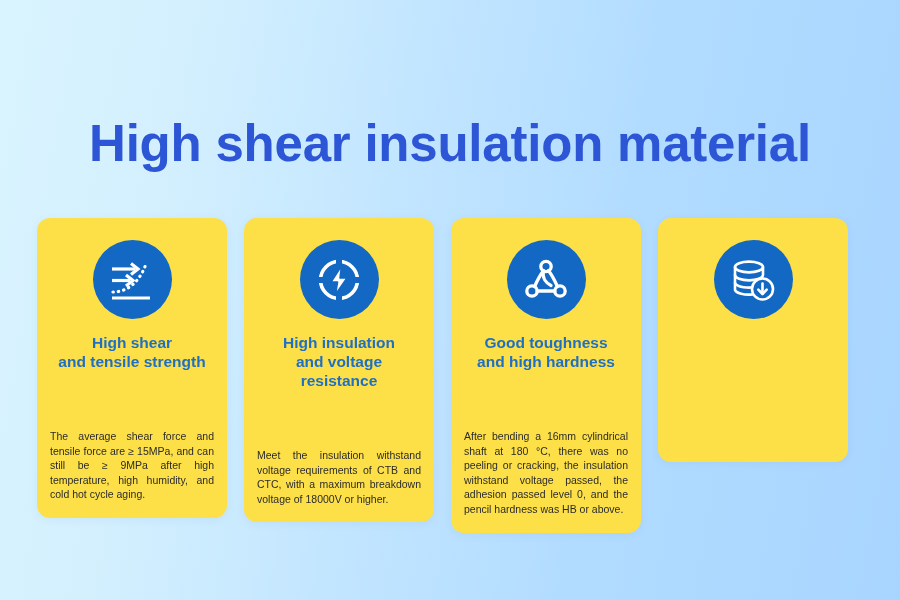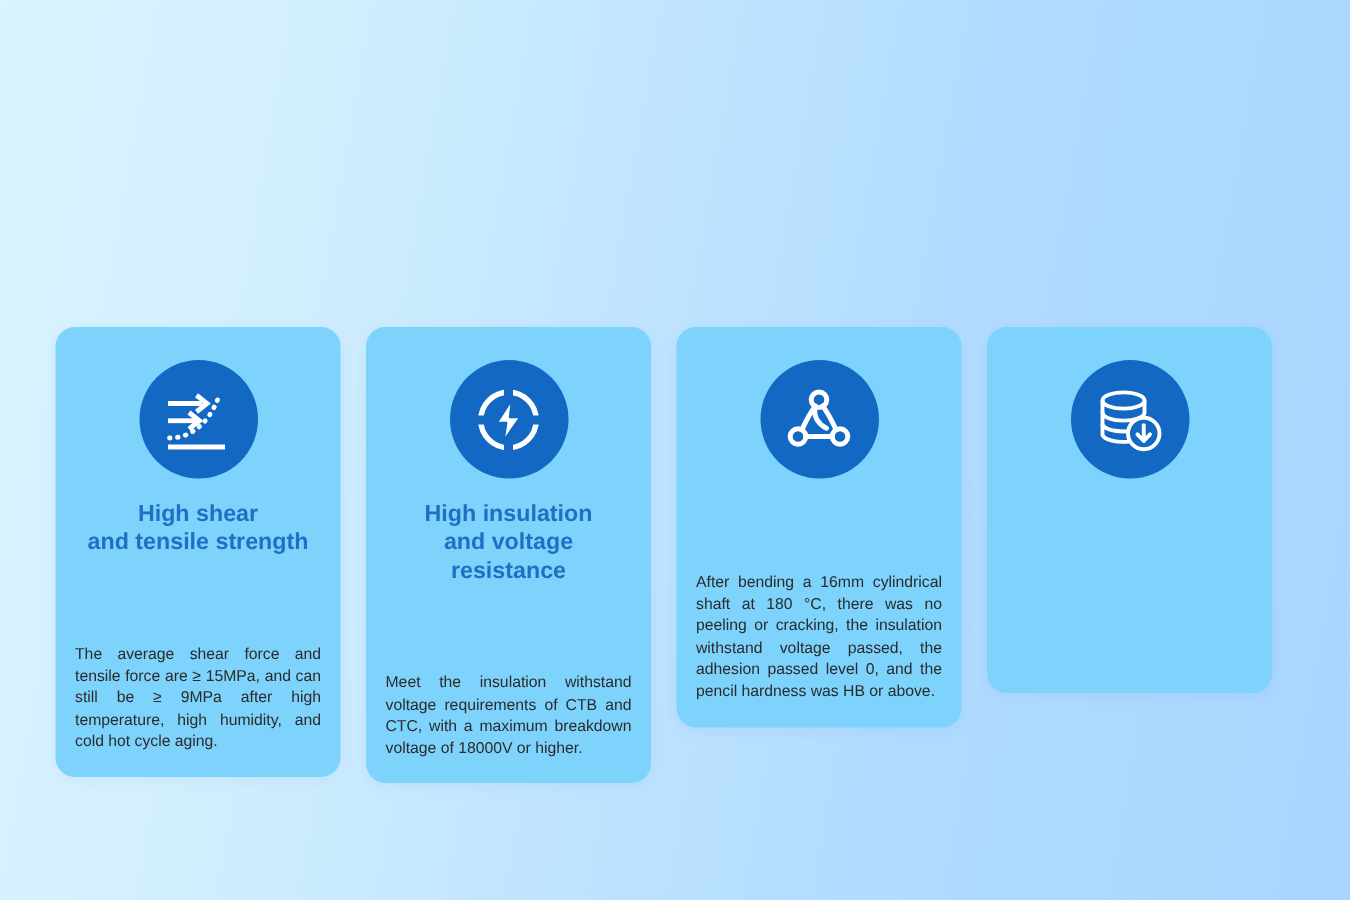--- a/index.html
+++ b/index.html
@@ -54,21 +54,21 @@
     top: 218px;
     left: 37px;
     width: 826px;
     display: flex;
     gap: 17px;
     align-items: flex-start;
   }
 
   .card {
     width: 190px;
-    background: #7dd3fc;
+    background: #fde047;
     border-radius: 13px;
     padding: 22px 13px 16px 13px;
     box-shadow: 0 2px 10px rgba(40, 90, 160, 0.06);
     display: flex;
     flex-direction: column;
     align-items: center;
   }
 
   .icon-circle {
     width: 79px;
@@ -109,20 +109,23 @@
   .card--1 { min-height: 252px; }
   .card--2 { min-height: 252px; justify-content: space-between; }
   .card--3 { min-height: 244px; }
   .card--4 { min-height: 244px; }
 </style>
 </head>
 <body>
 
 <div class="poster">
 
+  <div class="title-wrap">
+    <div class="poster-title">High shear insulation material</div>
+  </div>
 
   <div class="cards">
 
     <div class="card card--1">
       <div class="icon-circle">
         <svg width="48" height="44" viewBox="0 0 48 44" aria-hidden="true">
 
           <line x1="4" y1="11" x2="27" y2="11" stroke="#ffffff" stroke-width="3.2" stroke-linecap="butt"></line>
           <polyline points="23,5.5 30,11 23,16.5" fill="none" stroke="#ffffff" stroke-width="3.2" stroke-linejoin="miter" stroke-linecap="butt"></polyline>
 
@@ -175,20 +178,22 @@
             <circle cx="38" cy="34" r="5.2"></circle>
 
             <path d="M15.2,34 L32.8,34"></path>
             <path d="M12.6,29.5 C16,22 19,17 21.6,13.6"></path>
             <path d="M26.4,13.6 C29,17 32,22 35.4,29.5"></path>
 
             <path d="M21.4,14.2 C20,21 24,26 29,28.5"></path>
           </g>
         </svg>
       </div>
+      <div class="card-heading">Good toughness
+and high hardness</div>
       <div class="card-body">After bending a 16mm cylindrical shaft at 180 °C, there was no peeling or cracking, the insulation withstand voltage passed, the adhesion passed level 0, and the pencil hardness was HB or above.</div>
     </div>
 
     <div class="card card--4">
       <div class="icon-circle">
         <svg width="48" height="46" viewBox="0 0 48 46" aria-hidden="true">
           <g fill="none" stroke="#ffffff" stroke-width="2.6" stroke-linecap="round" stroke-linejoin="round">
 
             <ellipse cx="20" cy="10" rx="14" ry="5.4"></ellipse>
 

